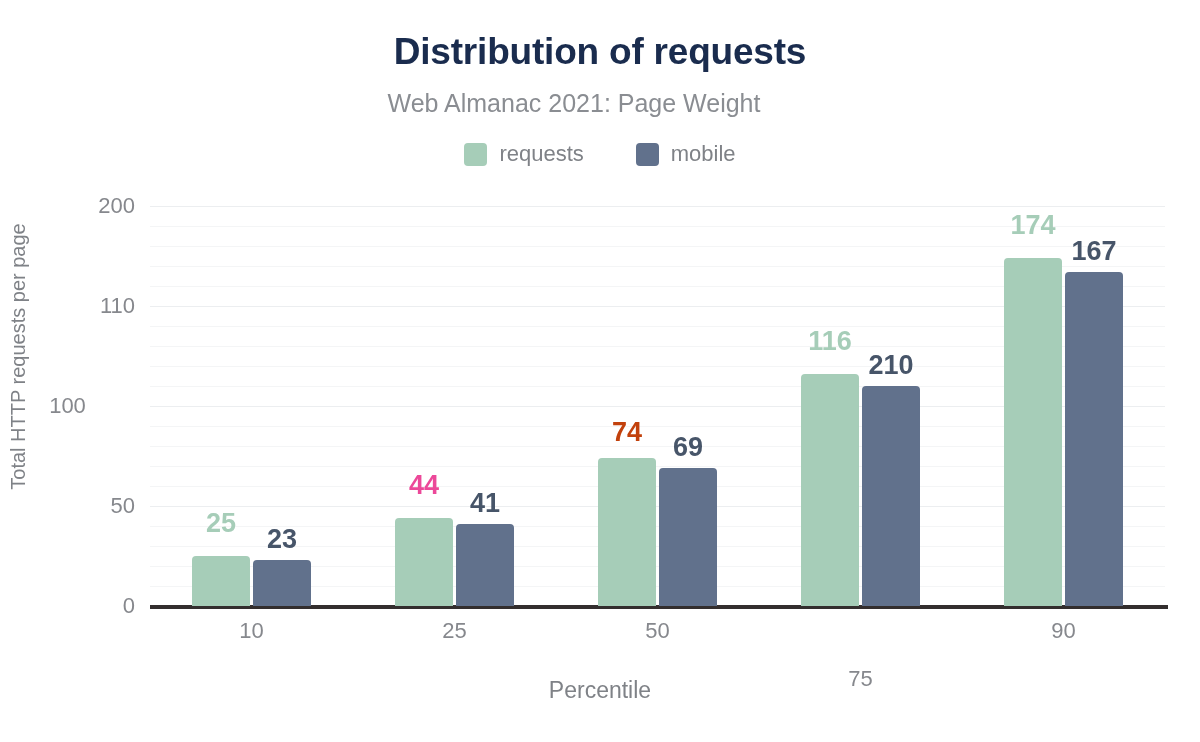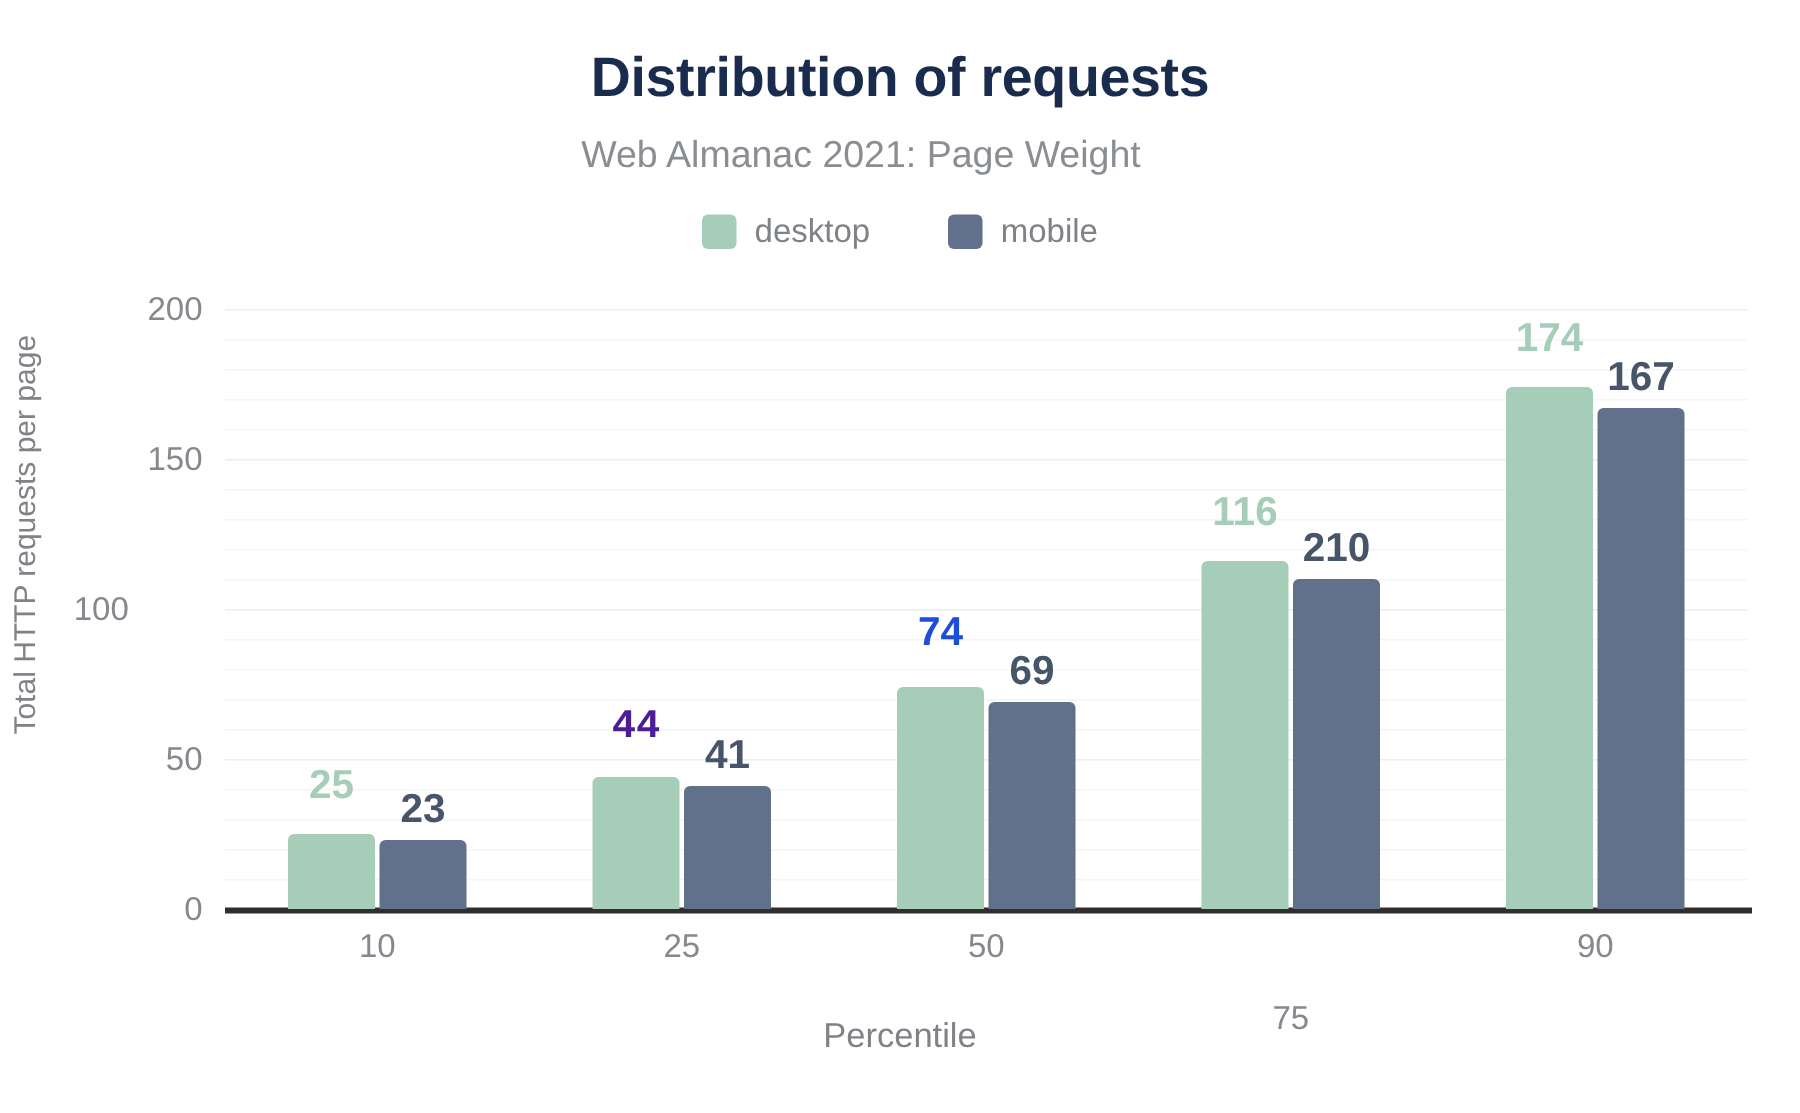--- a/index.html
+++ b/index.html
@@ -187,21 +187,21 @@
 
 <div id="chart-root">
 
   <div class="chart-title">Distribution of requests</div>
 
   <div class="chart-subtitle">Web Almanac 2021: Page Weight</div>
 
   <div class="legend">
     <div class="legend-item">
       <span class="legend-swatch" id="sw-desktop" style="background: rgb(166, 205, 184);"></span>
-      <span class="legend-label">desktop</span>
+      <span class="legend-label">requests</span>
     </div>
     <div class="legend-item">
       <span class="legend-swatch" id="sw-mobile" style="background: rgb(97, 113, 140);"></span>
       <span class="legend-label">mobile</span>
     </div>
   </div>
 
   <div class="plot" id="gridlines">
       <div class="gridline" style="top: 380px;"></div>
       <div class="gridline" style="top: 360px;"></div>
@@ -222,39 +222,39 @@
       <div class="gridline" style="top: 60px;"></div>
       <div class="gridline" style="top: 40px;"></div>
       <div class="gridline" style="top: 20px;"></div>
       <div class="gridline major" style="top: 0px;"></div>
     </div>
 
   <div class="y-ticks" id="y-ticks">
       <div class="tick" style="top: 595px;">0</div>
       <div class="tick" style="top: 495px;">50</div>
       <div class="tick" style="top: 395px; text-align: center;">100</div>
-      <div class="tick" style="top: 295px;">150</div>
+      <div class="tick" style="top: 295px;">110</div>
       <div class="tick" style="top: 195px;">200</div>
     </div>
 
   <div class="y-axis-title">Total HTTP requests per page</div>
 
   <div class="axis-baseline"></div>
 
   <div class="bars-layer" id="bars-layer">
       <div class="bar" style="left: 42px; width: 58px; height: 50px; background: rgb(166, 205, 184);"></div>
       <div class="bar-label" style="left: 71px; top: 302px; color: rgb(166, 205, 184);">25</div>
       <div class="bar" style="left: 103px; width: 58px; height: 46px; background: rgb(97, 113, 140);"></div>
       <div class="bar-label" style="left: 132px; top: 318px; color: rgb(71, 85, 105);">23</div>
       <div class="bar" style="left: 245px; width: 58px; height: 88px; background: rgb(166, 205, 184);"></div>
-      <div class="bar-label" style="left: 274px; top: 264px; color: #4c1d95; font-family: Liberation Mono, monospace;">44</div>
+      <div class="bar-label" style="left: 274px; top: 264px; color: #ec4899;">44</div>
       <div class="bar" style="left: 306px; width: 58px; height: 82px; background: rgb(97, 113, 140);"></div>
       <div class="bar-label" style="left: 335px; top: 282px; color: rgb(71, 85, 105);">41</div>
       <div class="bar" style="left: 448px; width: 58px; height: 148px; background: rgb(166, 205, 184);"></div>
-      <div class="bar-label" style="left: 477px; top: 200px; color: #1d4ed8;">74</div>
+      <div class="bar-label" style="left: 477px; top: 211px; color: #c2410c;">74</div>
       <div class="bar" style="left: 509px; width: 58px; height: 138px; background: rgb(97, 113, 140);"></div>
       <div class="bar-label" style="left: 538px; top: 226px; color: rgb(71, 85, 105);">69</div>
       <div class="bar" style="left: 651px; width: 58px; height: 232px; background: rgb(166, 205, 184);"></div>
       <div class="bar-label" style="left: 680px; top: 120px; color: rgb(166, 205, 184);">116</div>
       <div class="bar" style="left: 712px; width: 58px; height: 220px; background: rgb(97, 113, 140);"></div>
       <div class="bar-label" style="left: 741px; top: 144px; color: rgb(71, 85, 105);">210</div>
       <div class="bar" style="left: 854px; width: 58px; height: 348px; background: rgb(166, 205, 184);"></div>
       <div class="bar-label" style="left: 883px; top: 4px; color: rgb(166, 205, 184);">174</div>
       <div class="bar" style="left: 915px; width: 58px; height: 334px; background: rgb(97, 113, 140);"></div>
       <div class="bar-label" style="left: 944px; top: 30px; color: rgb(71, 85, 105);">167</div>

